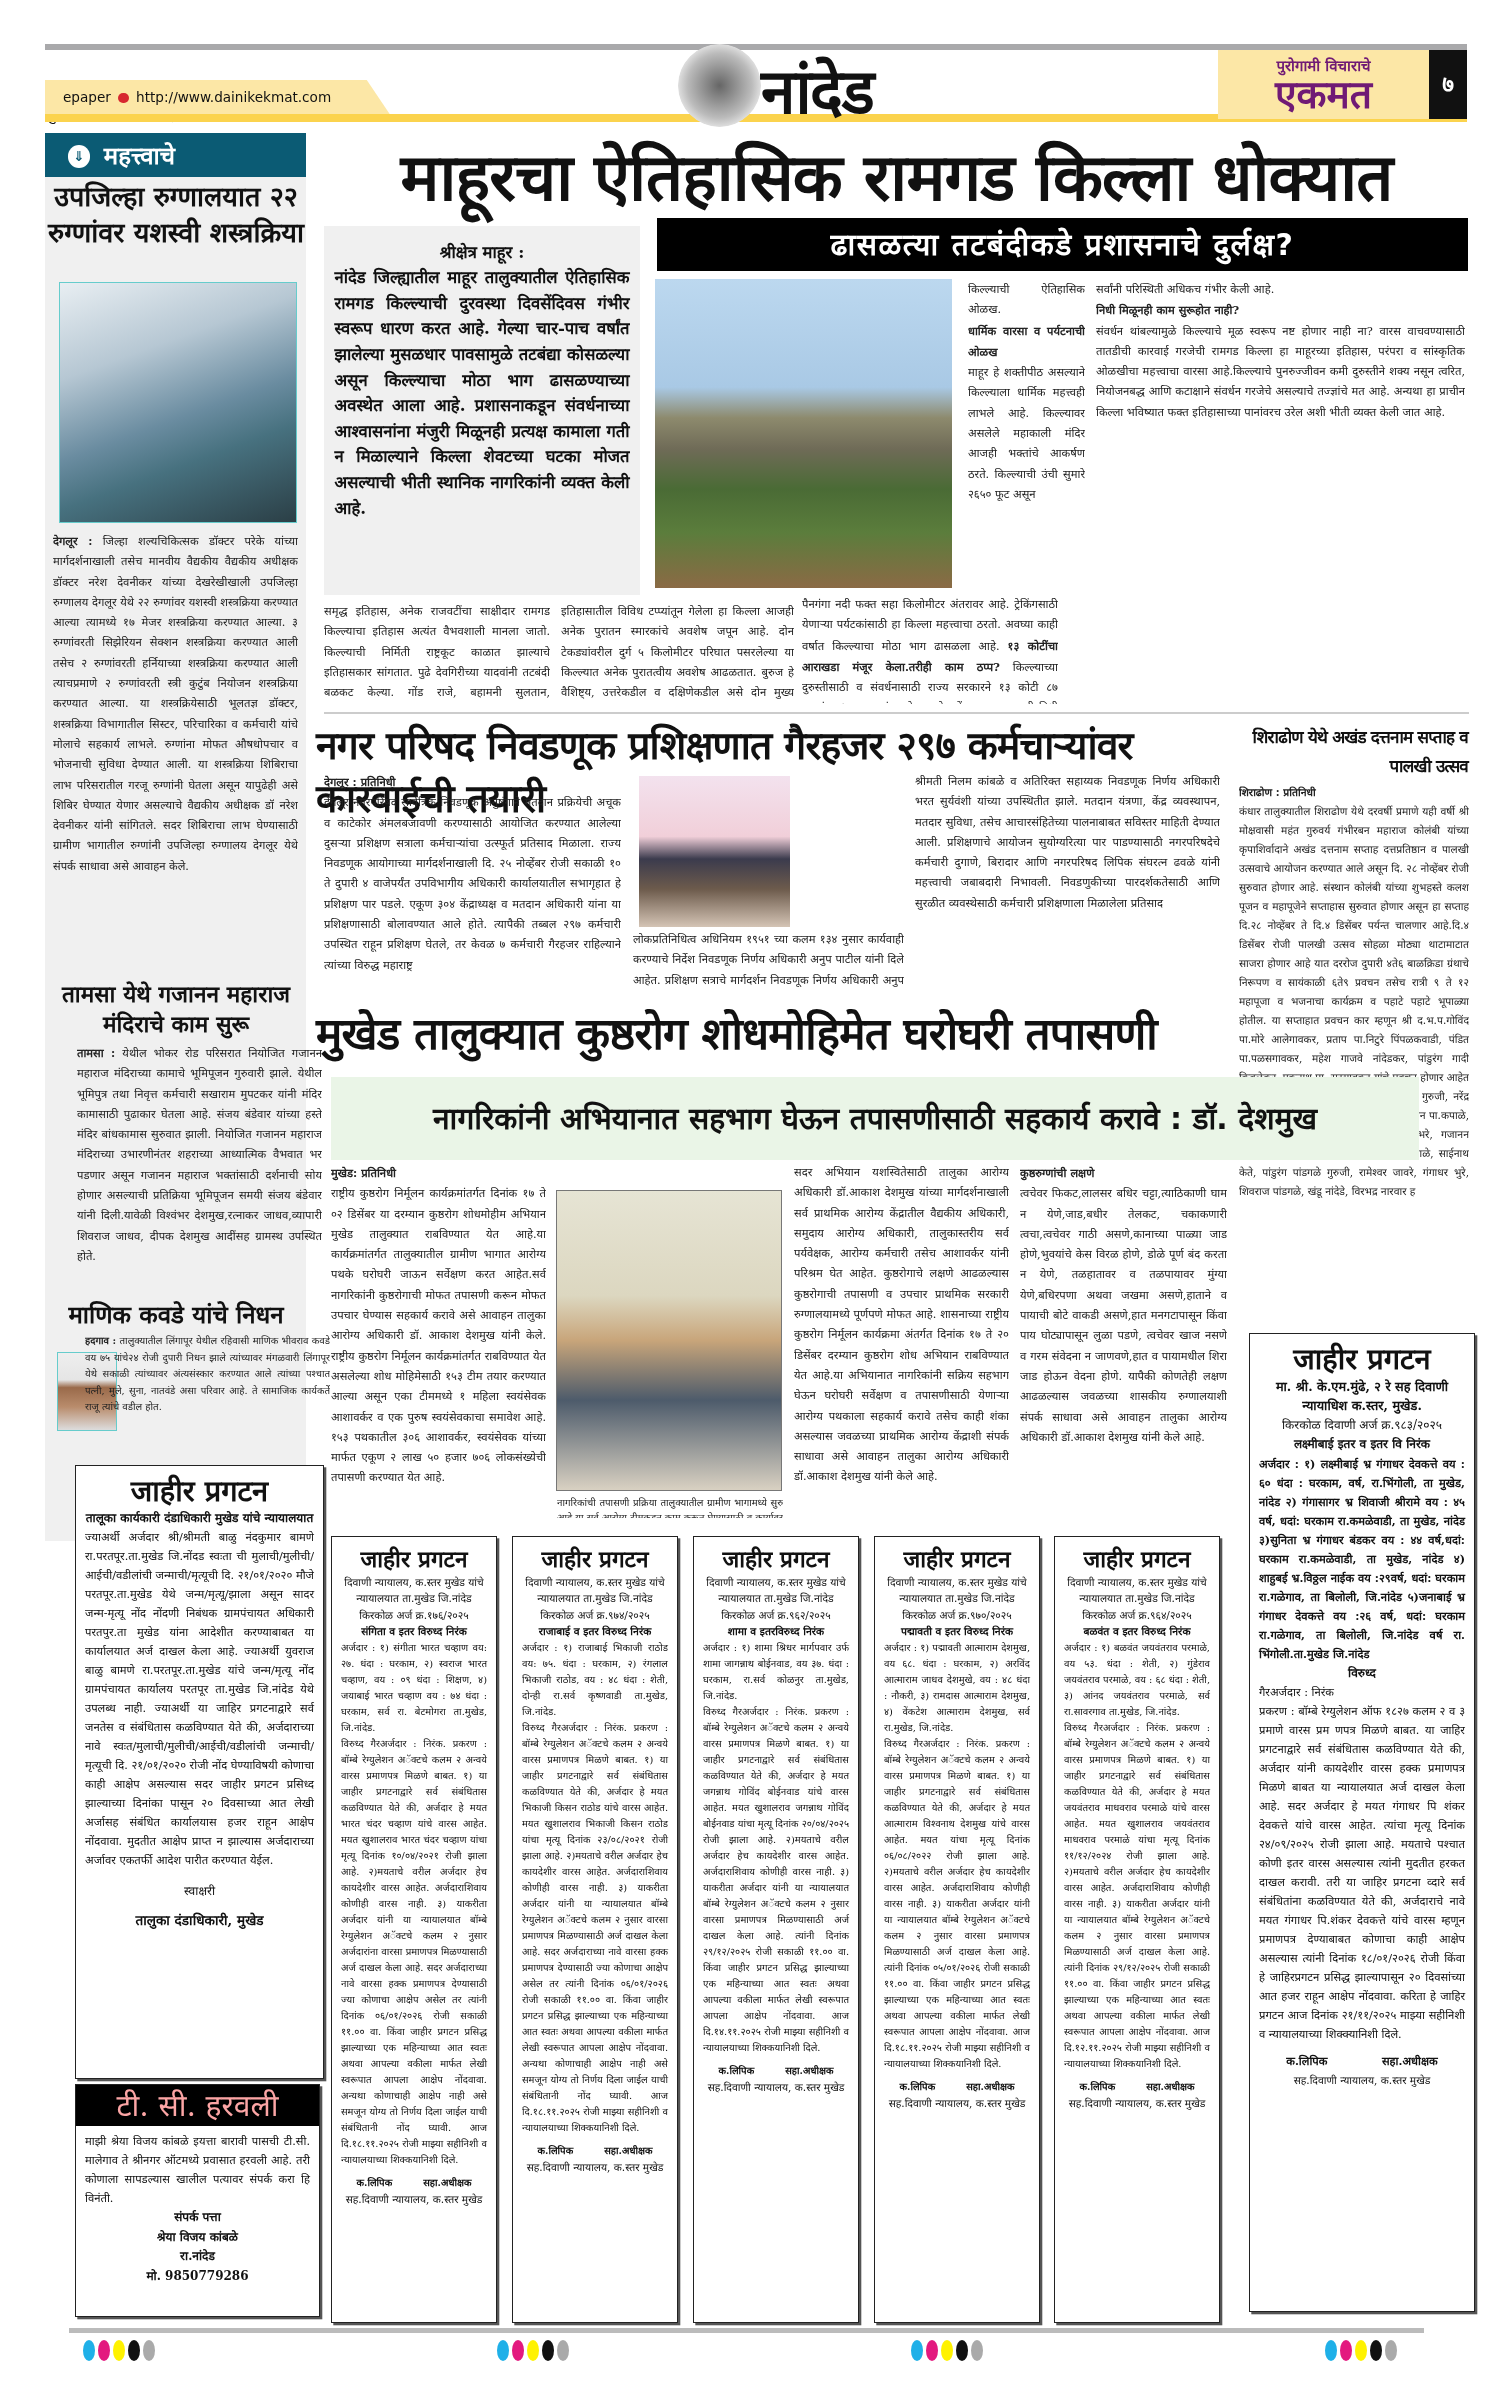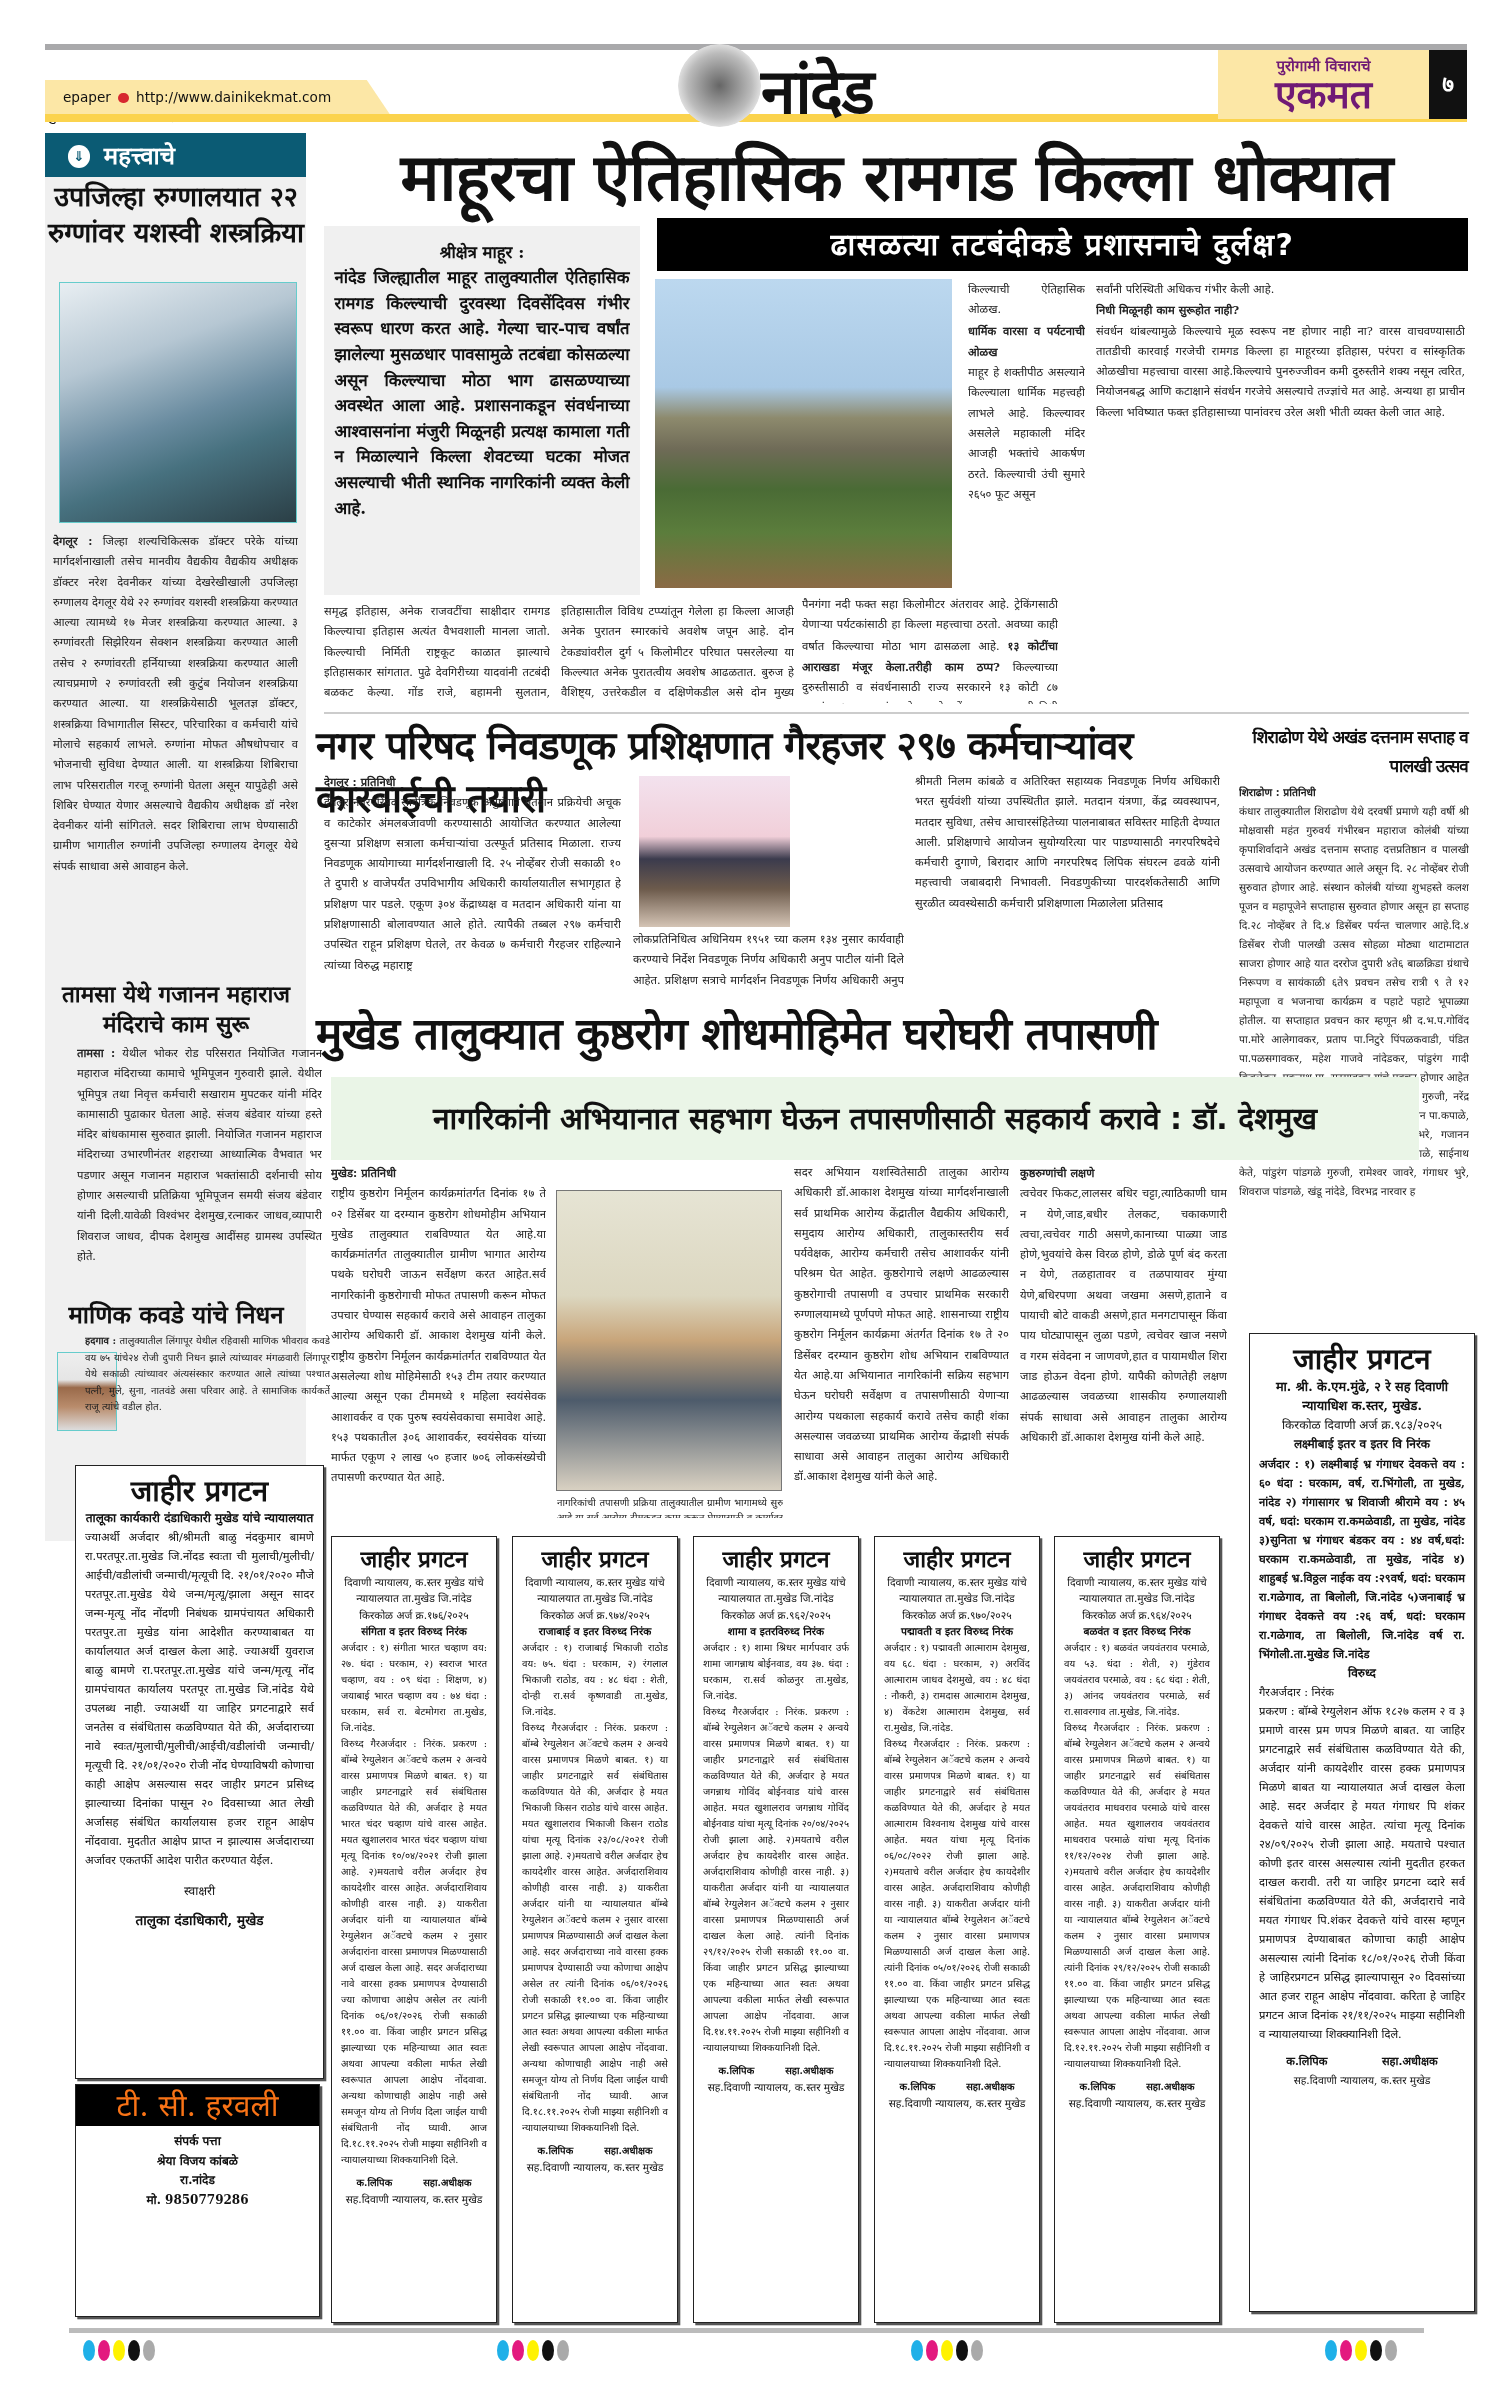--- a/index.html
+++ b/index.html
@@ -35,21 +35,21 @@
   .hr-gray { background: #ccc; height: 1.5px; }
   #nagar-photo { left: 639px; top: 776px; width: 151px; height: 151px; background: linear-gradient(180deg,#f3e2ee 0%,#f1cfd9 40%,#3b3b4d 55%,#6d5b4c 75%,#d4c4b5 100%); }
   #sub-banner { left: 331px; top: 1077px; width: 1088px; height: 83px; background: #eaf5e7; font-size: 30px; font-weight: 900; text-align: center; line-height: 83px; }
   #clinic-photo { left: 556px; top: 1190px; width: 226px; height: 301px; background: linear-gradient(180deg,#e6e4d4 0%,#dcd7c0 35%,#c8a57a 50%,#4d5b6b 70%,#d9d1c2 100%); border: 0.8px solid #777; }
   
   .notice { border: 1.5px solid #222; background: #fff; padding: 7.5px 9px; font-family: "DejaVu Serif", serif; font-size: 11.3px; line-height: 19px; text-align: justify; overflow: hidden; box-shadow: 2.3px 2.3px 0 #555; }
   .notice .nh { font-size: 29px; font-weight: 900; text-align: center; line-height: 35px; font-family: "DejaVu Sans", sans-serif; }
   .notice .nc { text-align: center; font-size: 12px; line-height: 19.6px; }
   .notice .sig { display: flex; justify-content: space-around; font-weight: bold; margin-top: 7.5px; }
   .notice .sigsub { text-align: center; font-size: 10.5px; }
-  #tc-head { background: #000; color: #f97316; font-size: 30px; text-align: center; line-height: 41px; margin: -7.5px -9px 6px -9px; }
+  #tc-head { background: #000; color: #fca5a5; font-size: 30px; text-align: center; line-height: 41px; margin: -7.5px -9px 6px -9px; }
   
   .reg { display: flex; gap: 3px; }
   .reg span { width: 12px; height: 21px; border-radius: 50%; display: inline-block; }
   #bottom-rule { left: 69px; top: 2328px; width: 1355px; height: 4.5px; background: #bbb; }
 </style>
 </head>
 <body>
 
 <div id="topbar" class="abs"></div>
 <div id="date" class="abs">बुधवार, दिनांक २६ नोव्हेंबर २०२५</div>
@@ -149,20 +149,21 @@
 <div class="abs notice" style="left:75px;top:1465px;width:249px;height:614px;">
   <div class="nh">जाहीर प्रगटन</div>
   <div class="nc bold">तालूका कार्यकारी दंडाधिकारी मुखेड यांचे न्यायालयात</div>
   <div>ज्याअर्थी अर्जदार श्री/श्रीमती बाळु नंदकुमार बामणे रा.परतपूर.ता.मुखेड जि.नोंदड स्वःता ची मुलाची/मुलीची/ आईची/वडीलांची जन्माची/मृत्यूची दि. २१/०१/२०२० मौजे परतपूर.ता.मुखेड येथे जन्म/मृत्यू/झाला असून सादर जन्म-मृत्यू नोंद नोंदणी निबंधक ग्रामपंचायत अधिकारी परतपुर.ता मुखेड यांना आदेशीत करण्याबाबत या कार्यालयात अर्ज दाखल केला आहे. ज्याअर्थी युवराज बाळु बामणे रा.परतपूर.ता.मुखेड यांचे जन्म/मृत्यू नोंद ग्रामपंचायत कार्यालय परतपूर ता.मुखेड जि.नांदेड येथे उपलब्ध नाही. ज्याअर्थी या जाहिर प्रगटनाद्वारे सर्व जनतेस व संबंधितास कळविण्यात येते की, अर्जदाराच्या नावे स्वःत/मुलाची/मुलीची/आईची/वडीलांची जन्माची/मृत्यूची दि. २१/०१/२०२० रोजी नोंद घेण्याविषयी कोणाचा काही आक्षेप असल्यास सदर जाहीर प्रगटन प्रसिध्द झाल्याच्या दिनांका पासून २० दिवसाच्या आत लेखी अर्जासह संबंधित कार्यालयास हजर राहून आक्षेप नोंदवावा. मुदतीत आक्षेप प्राप्त न झाल्यास अर्जदाराच्या अर्जावर एकतर्फी आदेश पारीत करण्यात येईल.</div>
   <div class="nc" style="margin-top:12px;">स्वाक्षरी</div>
   <div class="nc bold" style="margin-top:9px;font-size:13.6px;">तालुका दंडाधिकारी, मुखेड</div>
 </div>
 
 <div class="abs notice" style="left:75px;top:2084px;width:245px;height:233px;">
   <div id="tc-head">टी. सी. हरवली</div>
+  <div>माझी श्रेया विजय कांबळे इयत्ता बारावी पासची टी.सी. मालेगाव ते श्रीनगर ऑटमध्ये प्रवासात हरवली आहे. तरी कोणाला सापडल्यास खालील पत्यावर संपर्क करा हि विनंती.</div>
   <div class="nc bold">संपर्क पत्ता</div>
   <div class="nc bold">श्रेया विजय कांबळे</div>
   <div class="nc bold">रा.नांदेड</div>
   <div class="nc bold">मो. 9850779286</div>
 </div>
 
 <div id="court-notices">
     <div class="abs notice" style="left: 331px; top: 1536px; width: 166px; height: 787px; font-size: 9.8px; line-height: 16px;">
       <div class="nh" style="font-size: 22.6px; line-height: 29px;">जाहीर प्रगटन</div>
       <div class="nc" style="font-size: 10.5px; line-height: 16.6px;">दिवाणी न्यायालय, क.स्तर मुखेड यांचे</div>

